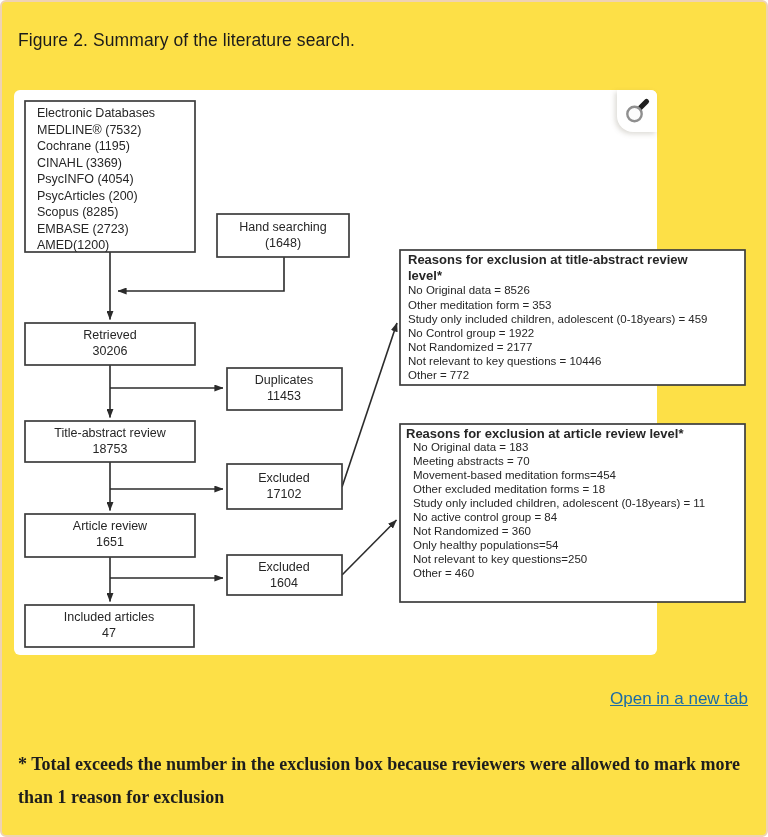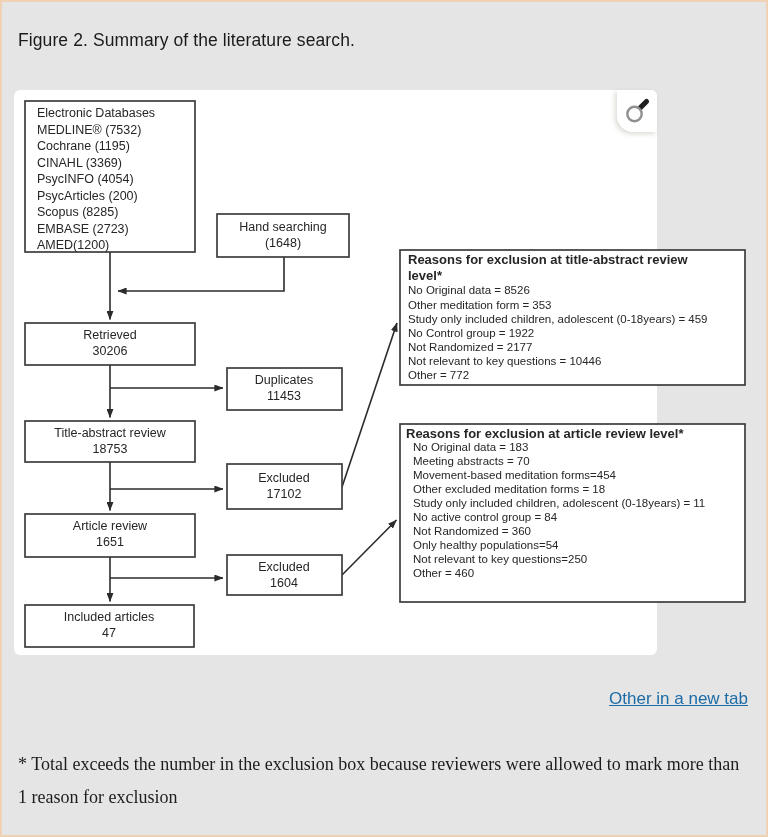--- a/index.html
+++ b/index.html
@@ -5,23 +5,23 @@
   html,body{margin:0;padding:0;}
   body{
     width:768px;height:837px;
     font-family:"Liberation Sans",sans-serif;
     background:#ffffff;
   }
   .card{
     position:absolute;left:0;top:0;
     width:768px;height:837px;
     box-sizing:border-box;
-    background:#e5e5e5;
+    background:#fde047;
     border:2px solid #efd2b3;
-    border-radius:0;
+    border-radius:6px;
     overflow:hidden;
   }
   .figure-title{
     position:absolute;left:16px;top:28px;
     font-size:17.5px;color:#1b1b1b;letter-spacing:0.1px;
   }
   .figure-panel{
     position:absolute;left:12px;top:88px;
     width:643px;height:565px;
     background:#ffffff;border-radius:6px;
@@ -36,21 +36,21 @@
     display:flex;align-items:center;justify-content:center;
     cursor:pointer;
   }
   .open-link{
     position:absolute;top:687px;right:18px;
     font-size:17px;color:#1b6ba6;text-decoration:underline;cursor:pointer;
   }
   .footnote{
     position:absolute;left:16px;top:746px;width:726px;
     font-family:"Liberation Serif",serif;
-    font-size:18px;line-height:33px;color:#1d1d1d;
+    font-size:18px;line-height:33px;color:#1d1d1d;font-weight:bold;
   }
   svg text{
     font-family:"Liberation Sans",sans-serif;
     fill:#262626;
   }
   .node-label{font-size:12.5px;}
   .src-line{font-size:12.5px;}
   .reason-title{font-size:13px;font-weight:bold;}
   .reason-item{font-size:11.5px;}
 </style>
@@ -163,17 +163,17 @@
     </svg>
 
     <div class="zoom-tile">
       <svg width="28" height="28" viewBox="0 0 28 28">
         <line x1="17.5" y1="10.5" x2="23.5" y2="4.5" stroke="#1f1f1f" stroke-width="5.2" stroke-linecap="round"></line>
         <circle cx="11.5" cy="17" r="7.2" fill="#fcfcfc" stroke="#8f8f8f" stroke-width="2.4"></circle>
       </svg>
     </div>
   </div>
 
-  <a class="open-link">Other in a new tab</a>
+  <a class="open-link">Open in a new tab</a>
 
   <div class="footnote">* Total exceeds the number in the exclusion box because reviewers were allowed to mark more than 1 reason for exclusion</div>
 
 </div>
 
 </body></html>

